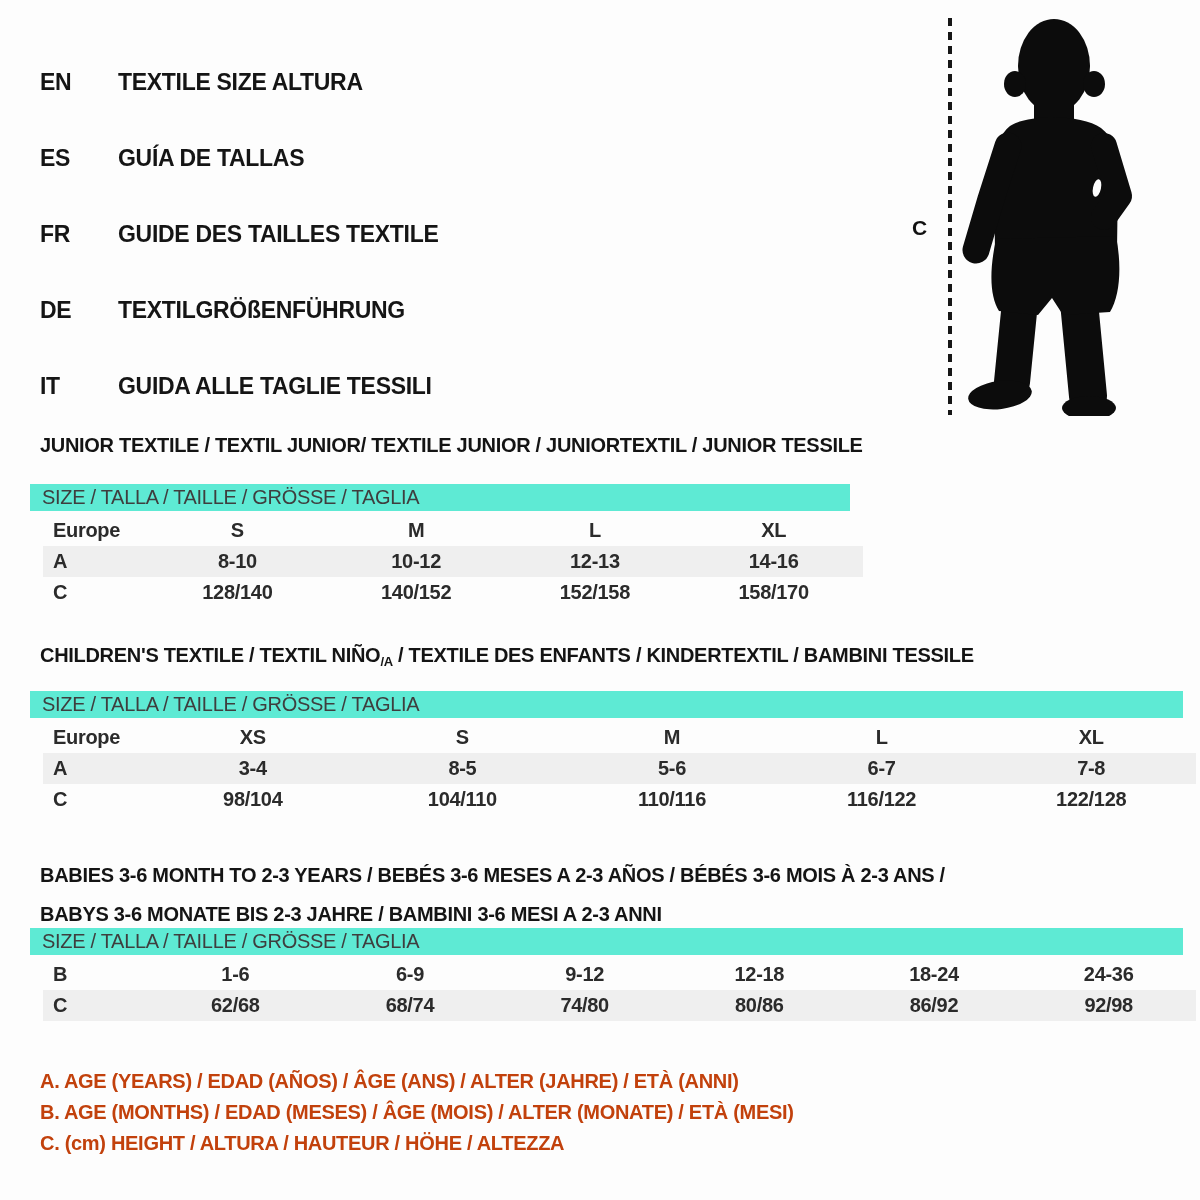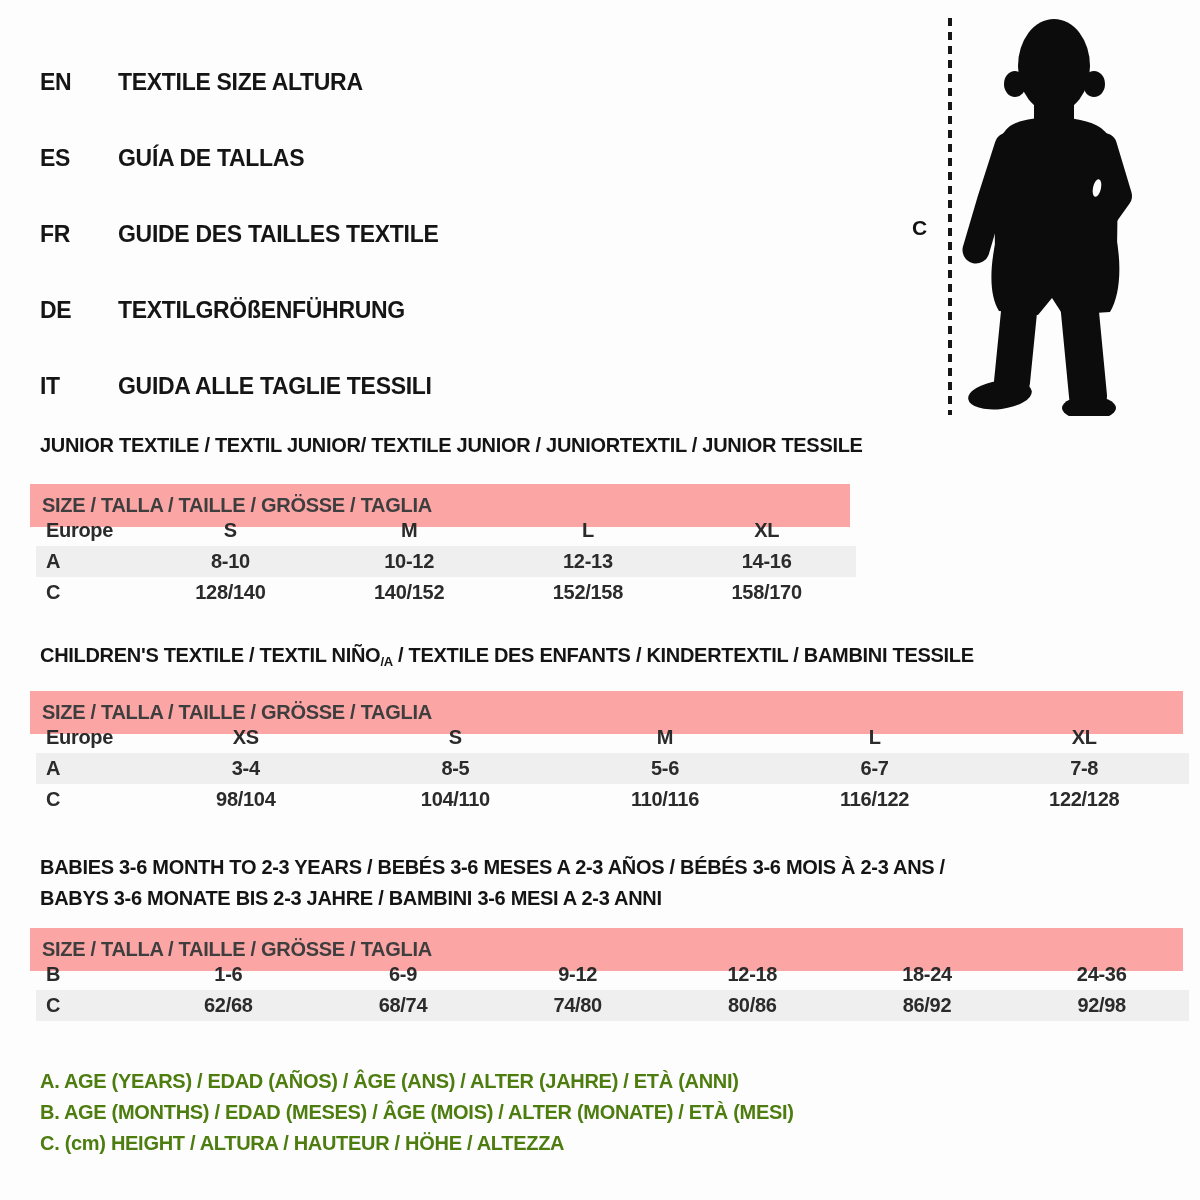--- a/index.html
+++ b/index.html
@@ -27,45 +27,45 @@
   }
   .c-label { position: absolute; left: 912px; top: 216px; font-size: 21px; font-weight: 700; color: #111; }
   .silhouette { position: absolute; left: 958px; top: 14px; }
 
   
   .section-title {
     position: absolute; left: 40px; font-size: 20px; font-weight: 700;
     color: #141414; white-space: nowrap; line-height: 24px;
   }
   .t-sub { font-size: 13px; position: relative; top: 4px; }
-  .two-line div { line-height: 31px; }
+  .two-line div { line-height: 31px; margin-top: 8px; }
 
   
   .size-band {
-    position: absolute; left: 30px; height: 43px; background: #fca5a5; color: #3e3e3e;
-    font-size: 20px; font-weight: 700; display: flex; align-items: center;
+    position: absolute; left: 30px; height: 27px; background: #5eead4; color: #3e3e3e;
+    font-size: 20px; font-weight: 400; display: flex; align-items: center;
     padding-left: 12px; box-sizing: border-box; white-space: nowrap;
   }
   .w-narrow { width: 820px; }
   .w-wide { width: 1153px; }
 
   
   .trow {
-    position: absolute; left: 36px; height: 31px; display: grid; align-items: center;
+    position: absolute; left: 43px; height: 31px; display: grid; align-items: center;
     font-size: 20px; font-weight: 700; color: #2b2b2b; box-sizing: border-box;
   }
   .trow.shaded { background: #efefef; }
   .t4 { width: 820px; grid-template-columns: 105px repeat(4, 1fr); }
   .t5 { width: 1153px; grid-template-columns: 105px repeat(5, 1fr); }
   .t6 { width: 1153px; grid-template-columns: 105px repeat(6, 1fr); }
   .trow .lab { text-align: left; padding-left: 10px; }
   .trow .c { text-align: center; }
 
   
-  .notes { position: absolute; left: 40px; top: 1066px; font-size: 20px; font-weight: 700; color: #4d7c0f; }
+  .notes { position: absolute; left: 40px; top: 1066px; font-size: 20px; font-weight: 700; color: #c2410c; }
   .notes div { line-height: 31px; white-space: nowrap; }
 </style>
 </head>
 <body>
 
 <div class="page">
 
   <div class="lang-block">
     <div class="lang-row">
       <span class="lang-code">EN</span>

